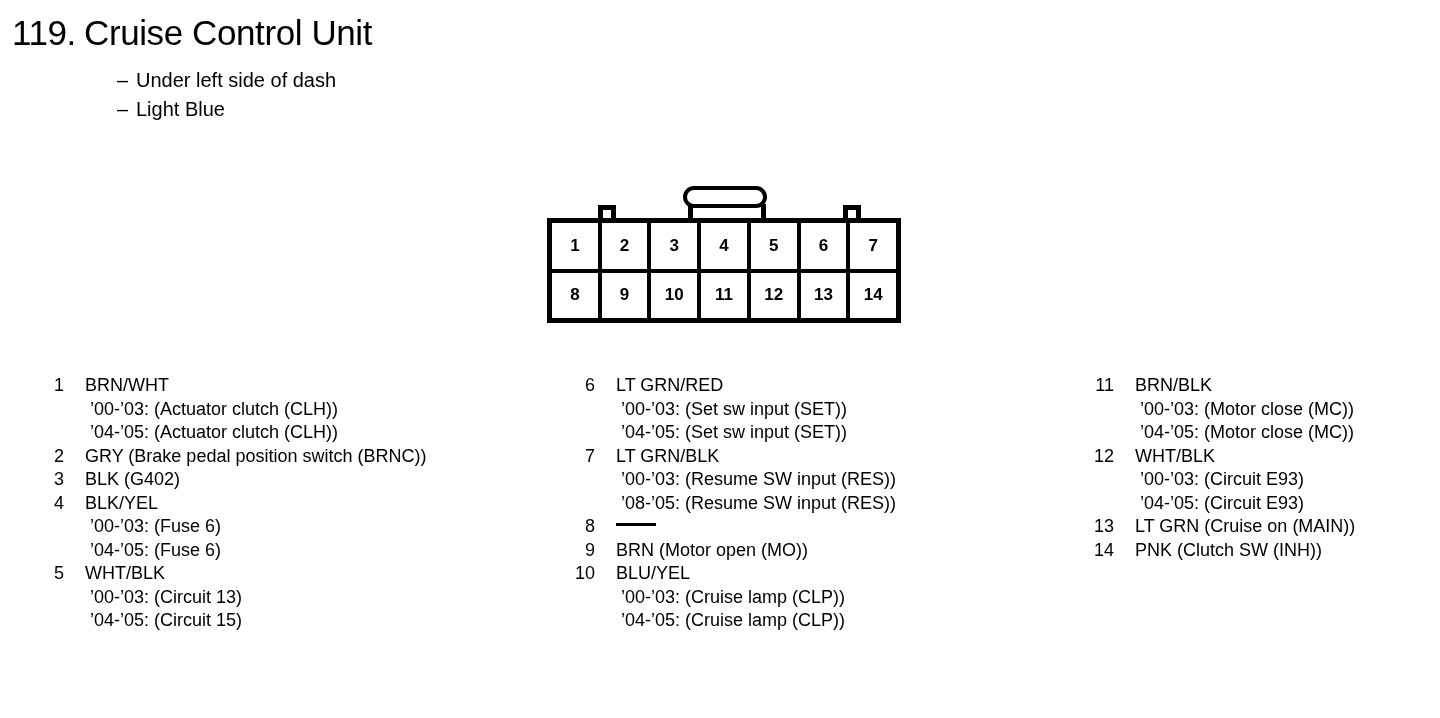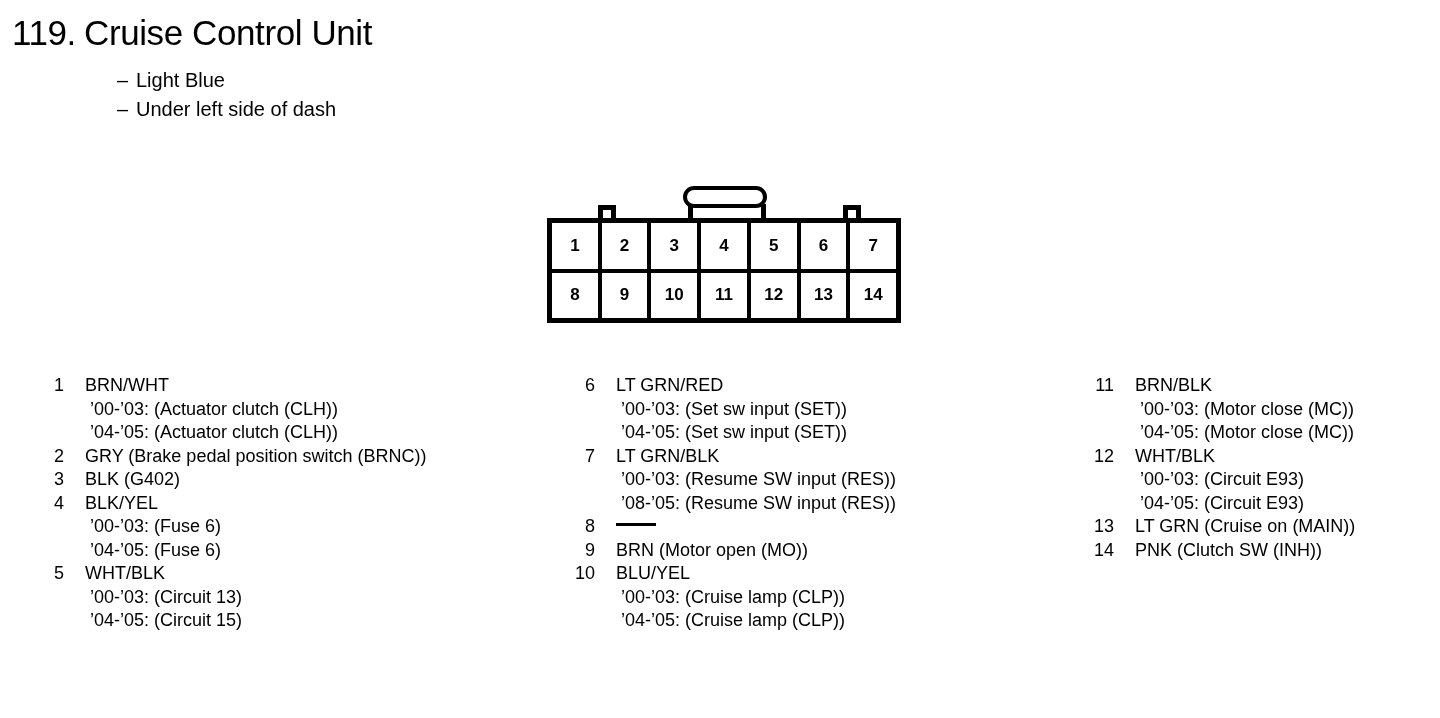--- a/index.html
+++ b/index.html
@@ -168,22 +168,22 @@
   }
 </style>
 </head>
 <body>
 
 <div id="header-block">
   <div id="page-title">
     <span class="num">119.</span><span>Cruise Control Unit</span>
   </div>
   <ul id="subtitle-list">
+    <li><span class="dash">–</span><span>Under left side of dash</span></li>
     <li><span class="dash">–</span><span>Light Blue</span></li>
-    <li><span class="dash">–</span><span>Under left side of dash</span></li>
   </ul>
 </div>
 
 <div id="connector-diagram">
 
   <div id="connector-latch"></div>
   <div class="latch-leg" id="latch-leg-left"></div>
   <div class="latch-leg" id="latch-leg-right"></div>
 
   <div class="notch" id="notch-top-left"></div>

